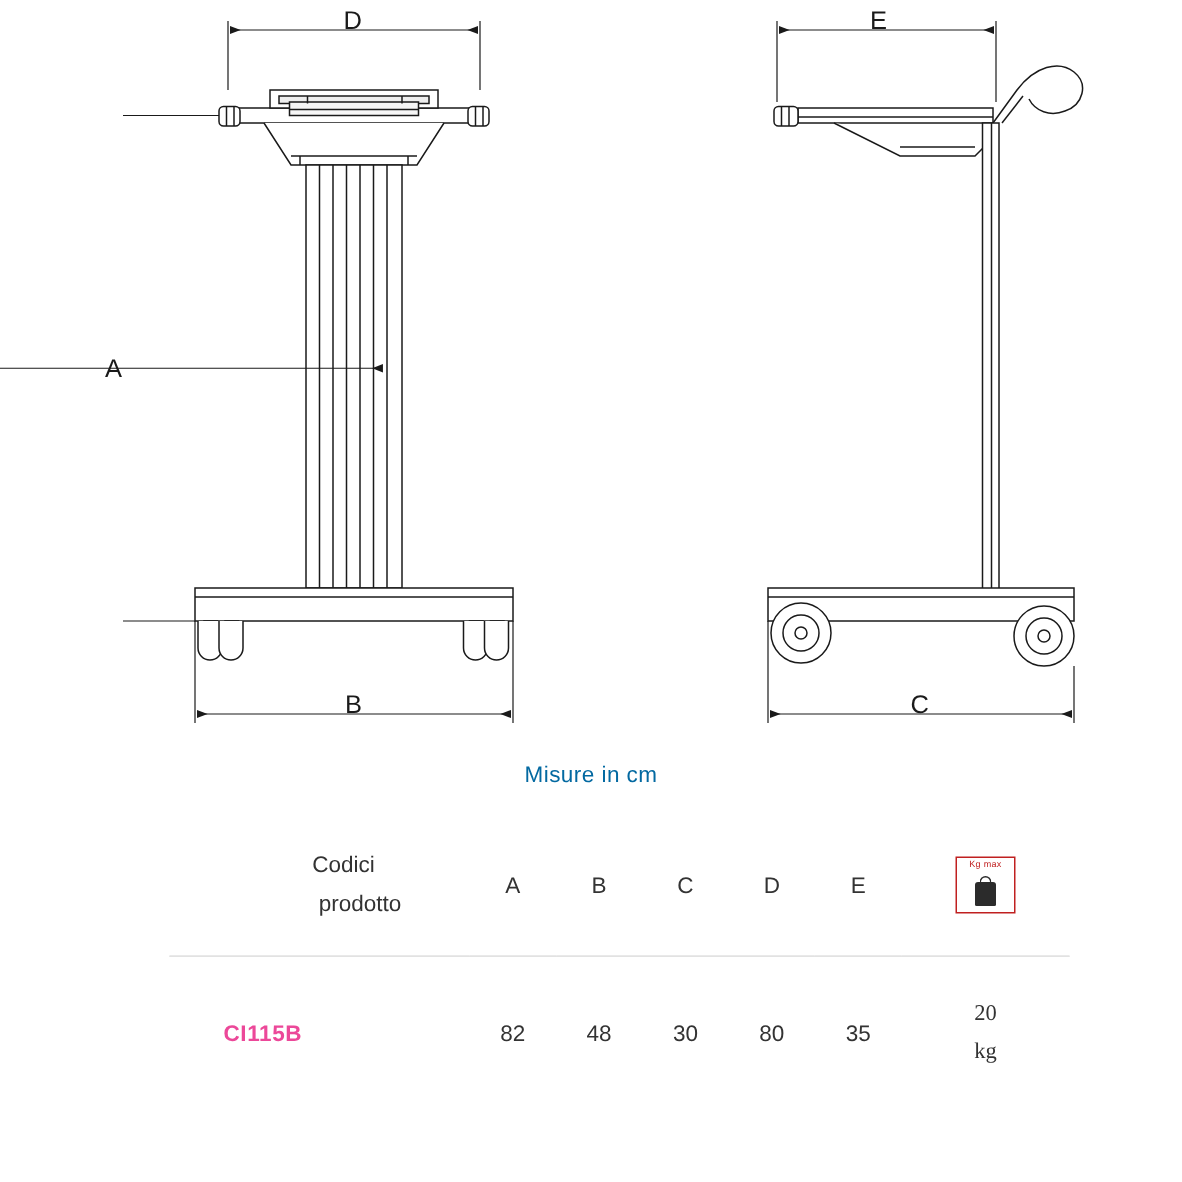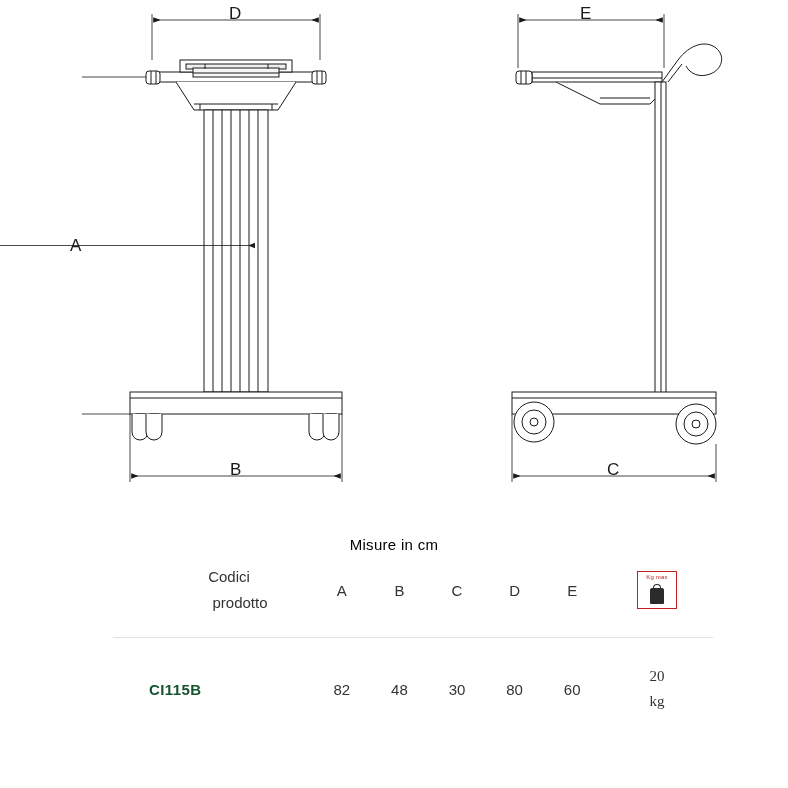--- a/index.html
+++ b/index.html
@@ -38,25 +38,25 @@
     font-family: "Liberation Sans", sans-serif;
     font-size: 17px;
     color: #1a1a1a;
     letter-spacing: 0.5px;
   }
 
   
   .caption {
     position: absolute;
     left: 0;
-    top: 536px;
+    top: 508px;
     width: 788px;
     text-align: center;
     font-size: 15px;
-    color: #000000;
+    color: #0369a1;
     letter-spacing: 0.3px;
   }
 
   
   .table-wrap {
     position: absolute;
     left: 113px;
     top: 548px;
     width: 600px;
   }
@@ -85,21 +85,21 @@
     padding: 26px 4px 26px 4px;
     text-align: center;
     vertical-align: middle;
     color: #333333;
     font-size: 15px;
   }
   table.spec tbody td.first {
     text-align: left;
     padding-left: 36px;
     font-weight: bold;
-    color: #14532d;
+    color: #ec4899;
     letter-spacing: 0.4px;
   }
   .hdr-top { display: block; }
   .hdr-bot { display: block; margin-left: 22px; }
 
   .weight-cell { line-height: 1.7; font-family: Liberation Serif, serif; }
   .weight-num { display: block; }
   .weight-unit { display: block; }
 
   
@@ -309,21 +309,21 @@
           </th>
         </tr>
       </thead>
       <tbody>
         <tr>
           <td class="first">CI115B</td>
           <td>82</td>
           <td>48</td>
           <td>30</td>
           <td>80</td>
-          <td>60</td>
+          <td>35</td>
           <td class="weight-cell">
             <span class="weight-num">20</span>
             <span class="weight-unit">kg</span>
           </td>
         </tr>
       </tbody>
     </table>
   </div>
 
 </div>

